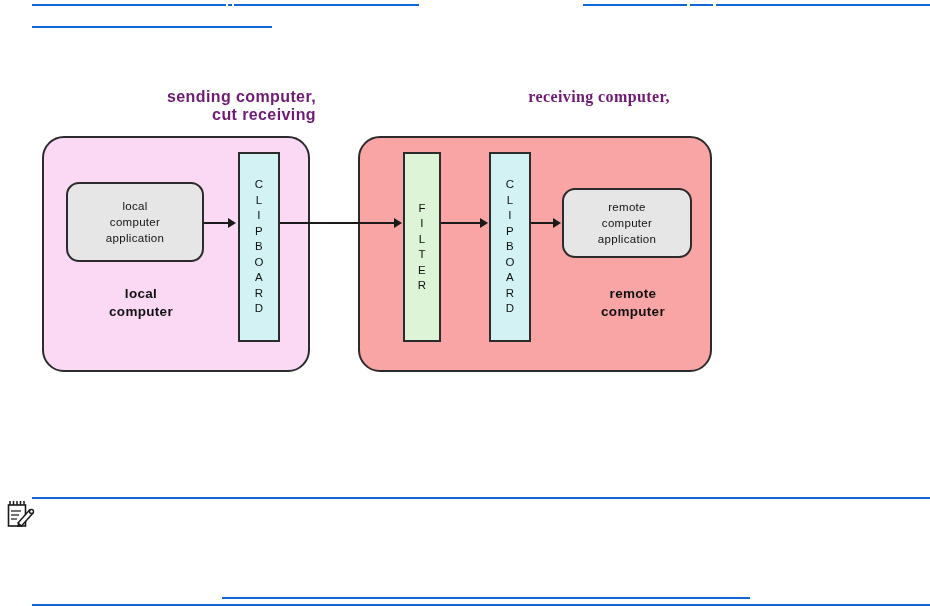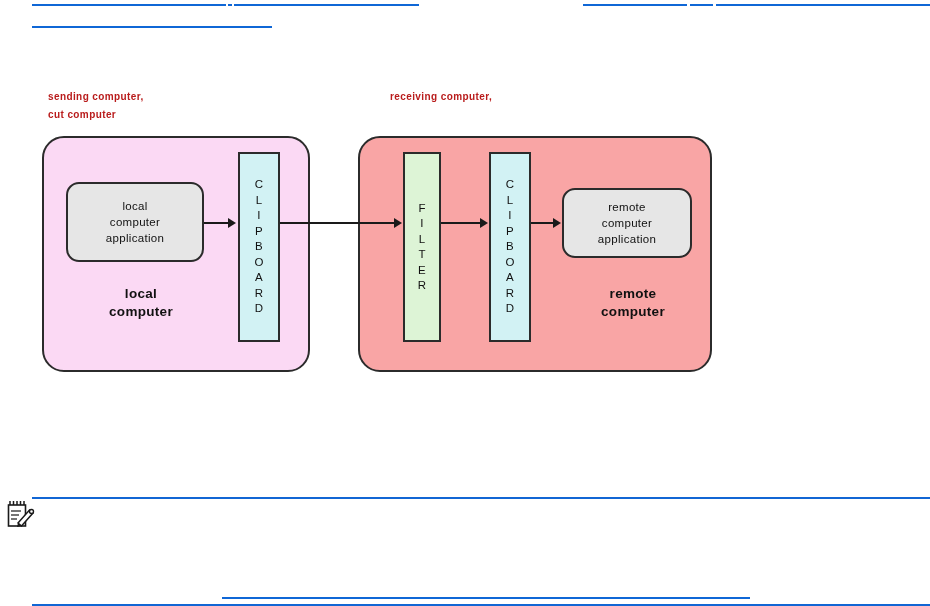--- a/index.html
+++ b/index.html
@@ -34,26 +34,26 @@
   #diagram {
     position: absolute;
     left: 0;
     top: 0;
     width: 930px;
     height: 606px;
   }
 
   .group-caption {
     position: absolute;
-    text-align: left;
+    text-align: right;
     font-weight: bold;
-    font-size: 10px;
+    font-size: 16px;
     line-height: 18px;
     letter-spacing: 0.4px;
-    color: #b91c1c;
+    color: #701a75;
     white-space: nowrap;
   }
 
   .machine {
     position: absolute;
     border: 2.5px solid #2b2b2b;
     border-radius: 22px;
     box-sizing: border-box;
   }
   .machine.local  { background: #fbd9f4; }
@@ -125,21 +125,21 @@
     width: 30px;
     height: 30px;
   }
 </style>
 </head>
 <body>
 
 <div id="diagram">
     <div class="group-caption" style="left: 48px; top: 88px; width: 268px;">
       <div>sending computer,</div>
-      <div>cut computer</div>
+      <div>cut receiving</div>
     </div>
     <div class="machine local" style="background: rgb(251, 217, 244); left: 42px; top: 136px; width: 268px; height: 236px;"></div>
     <div class="machine-label" style="left: 56px; top: 285px; width: 170px;">
       <div>local</div>
       <div>computer</div>
     </div>
     <div class="app-box" style="background: rgb(230, 230, 230); left: 66px; top: 182px; width: 138px; height: 80px;">
       <span>local</span>
       <span>computer</span>
       <span>application</span>
@@ -148,21 +148,21 @@
       <span>C</span>
       <span>L</span>
       <span>I</span>
       <span>P</span>
       <span>B</span>
       <span>O</span>
       <span>A</span>
       <span>R</span>
       <span>D</span>
     </div>
-    <div class="group-caption" style="left: 390px; top: 88px; width: 280px;">
+    <div class="group-caption" style="left: 390px; top: 88px; width: 280px; font-family: Liberation Serif, serif;">
       <div>receiving computer,</div>
     </div>
     <div class="machine remote" style="background: rgb(249, 165, 165); left: 358px; top: 136px; width: 354px; height: 236px;"></div>
     <div class="machine-label" style="left: 548px; top: 285px; width: 170px;">
       <div>remote</div>
       <div>computer</div>
     </div>
     <div class="app-box" style="background: rgb(230, 230, 230); left: 562px; top: 188px; width: 130px; height: 70px;">
       <span>remote</span>
       <span>computer</span>

